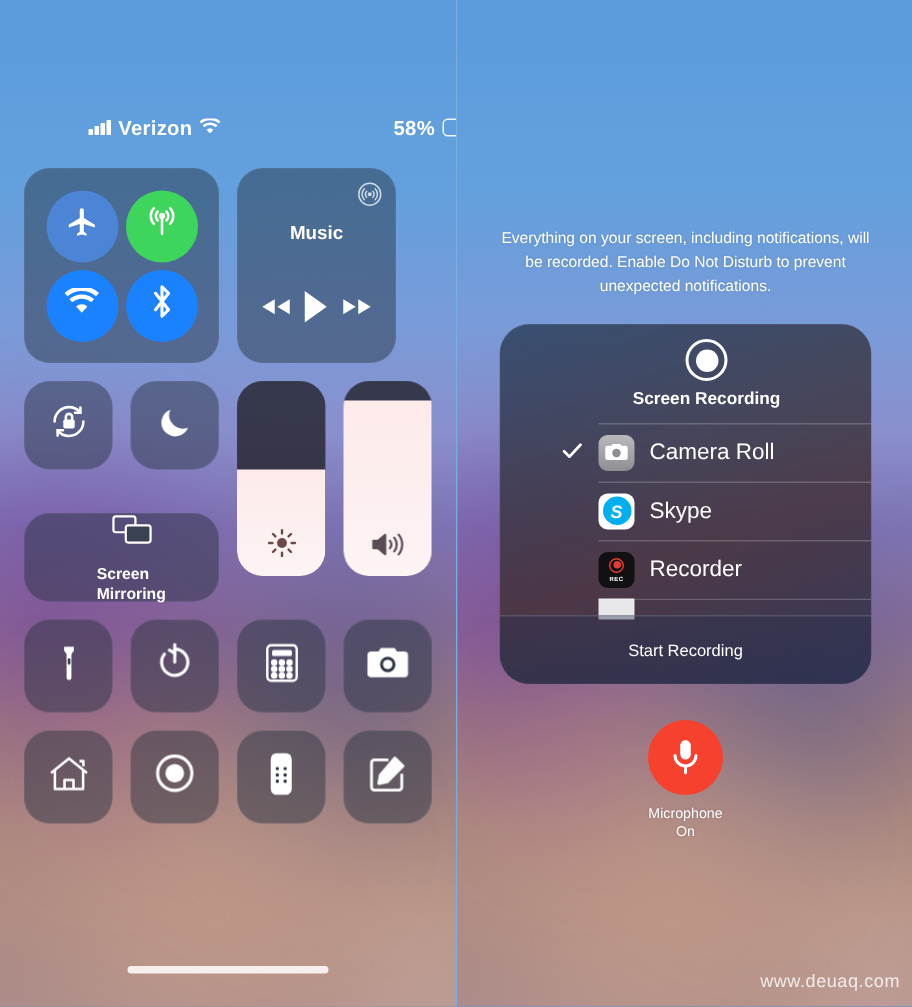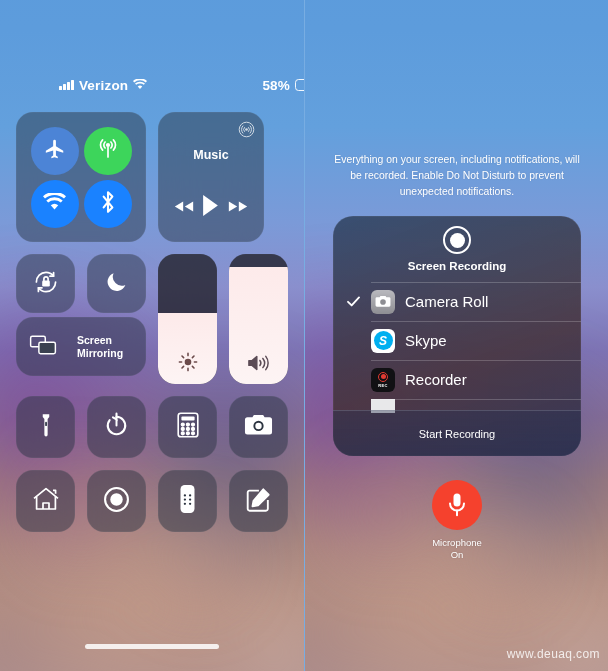--- a/index.html
+++ b/index.html
@@ -92,22 +92,22 @@
   .music .title{ color:#fff; font-size:12.5px; font-weight:700;
     text-align:center; margin-top:26px; }
   .airplay{ position:absolute; top:9px; right:9px; opacity:.75; }
   .mctrl{ position:absolute; left:0; right:0; bottom:22px;
     display:flex; align-items:center; justify-content:space-around; padding:0 12px; }
 
   .row2{ display:flex; gap:12px; margin-top:12px; }
   .leftcol{ width:130px; }
   .smallrow{ display:flex; gap:12px; }
   .sq{ width:59px; height:59px; display:flex; align-items:center; justify-content:center; }
-  .mirror{ width:130px; height:59px; margin-top:4px;
-    display:flex; align-items:center; gap:20px; padding-left:13px; }
+  .mirror{ width:130px; height:59px; margin-top:29px;
+    display:flex; align-items:center; gap:8px; padding-left:13px;flex-direction:column; }
   .mirror .lbl{ color:#fff; font-size:10.5px; font-weight:600; line-height:1.22; }
 
   .sliders{ display:flex; gap:12px; }
   .slider{ width:59px; height:130px; border-radius:17px;
     overflow:hidden; position:relative;
     background:rgba(38,48,62,0.46);
     backdrop-filter:blur(18px); -webkit-backdrop-filter:blur(18px);
     box-shadow:inset 0 0 0 .5px rgba(255,255,255,0.07); }
   .slider .track{ position:absolute; inset:0; background:rgba(28,22,26,0.55); }
   .slider .fill{ position:absolute; left:0; right:0; bottom:0;
@@ -127,20 +127,21 @@
     text-shadow:0 0 2px rgba(0,0,0,.12);
   }
   .sheet{
     position:absolute; top:216px; left:28px; width:248px; height:240px;
     border-radius:20px; overflow:hidden; z-index:6;
     background:linear-gradient(160deg, rgba(40,60,88,0.80) 0%,
       rgba(58,52,62,0.82) 42%, rgba(66,48,54,0.84) 60%,
       rgba(44,48,78,0.86) 100%);
     backdrop-filter:blur(22px); -webkit-backdrop-filter:blur(22px);
     box-shadow:inset 0 0 0 .5px rgba(255,255,255,0.10);
+    padding-left:28px;
   }
   .sheet-head{ height:66px; display:flex; flex-direction:column;
     align-items:center; justify-content:center; gap:6px; }
   .rec-ring{ width:28px; height:28px; border-radius:50%;
     border:2.2px solid #fff; display:flex; align-items:center; justify-content:center; }
   .rec-dot{ width:15px; height:15px; border-radius:50%; background:#fff; }
   .sheet-head .t{ color:#fff; font-size:11.5px; font-weight:700; }
   .list{ position:relative; }
   .li{ height:39px; display:flex; align-items:center;
     padding-left:38px; position:relative; }

